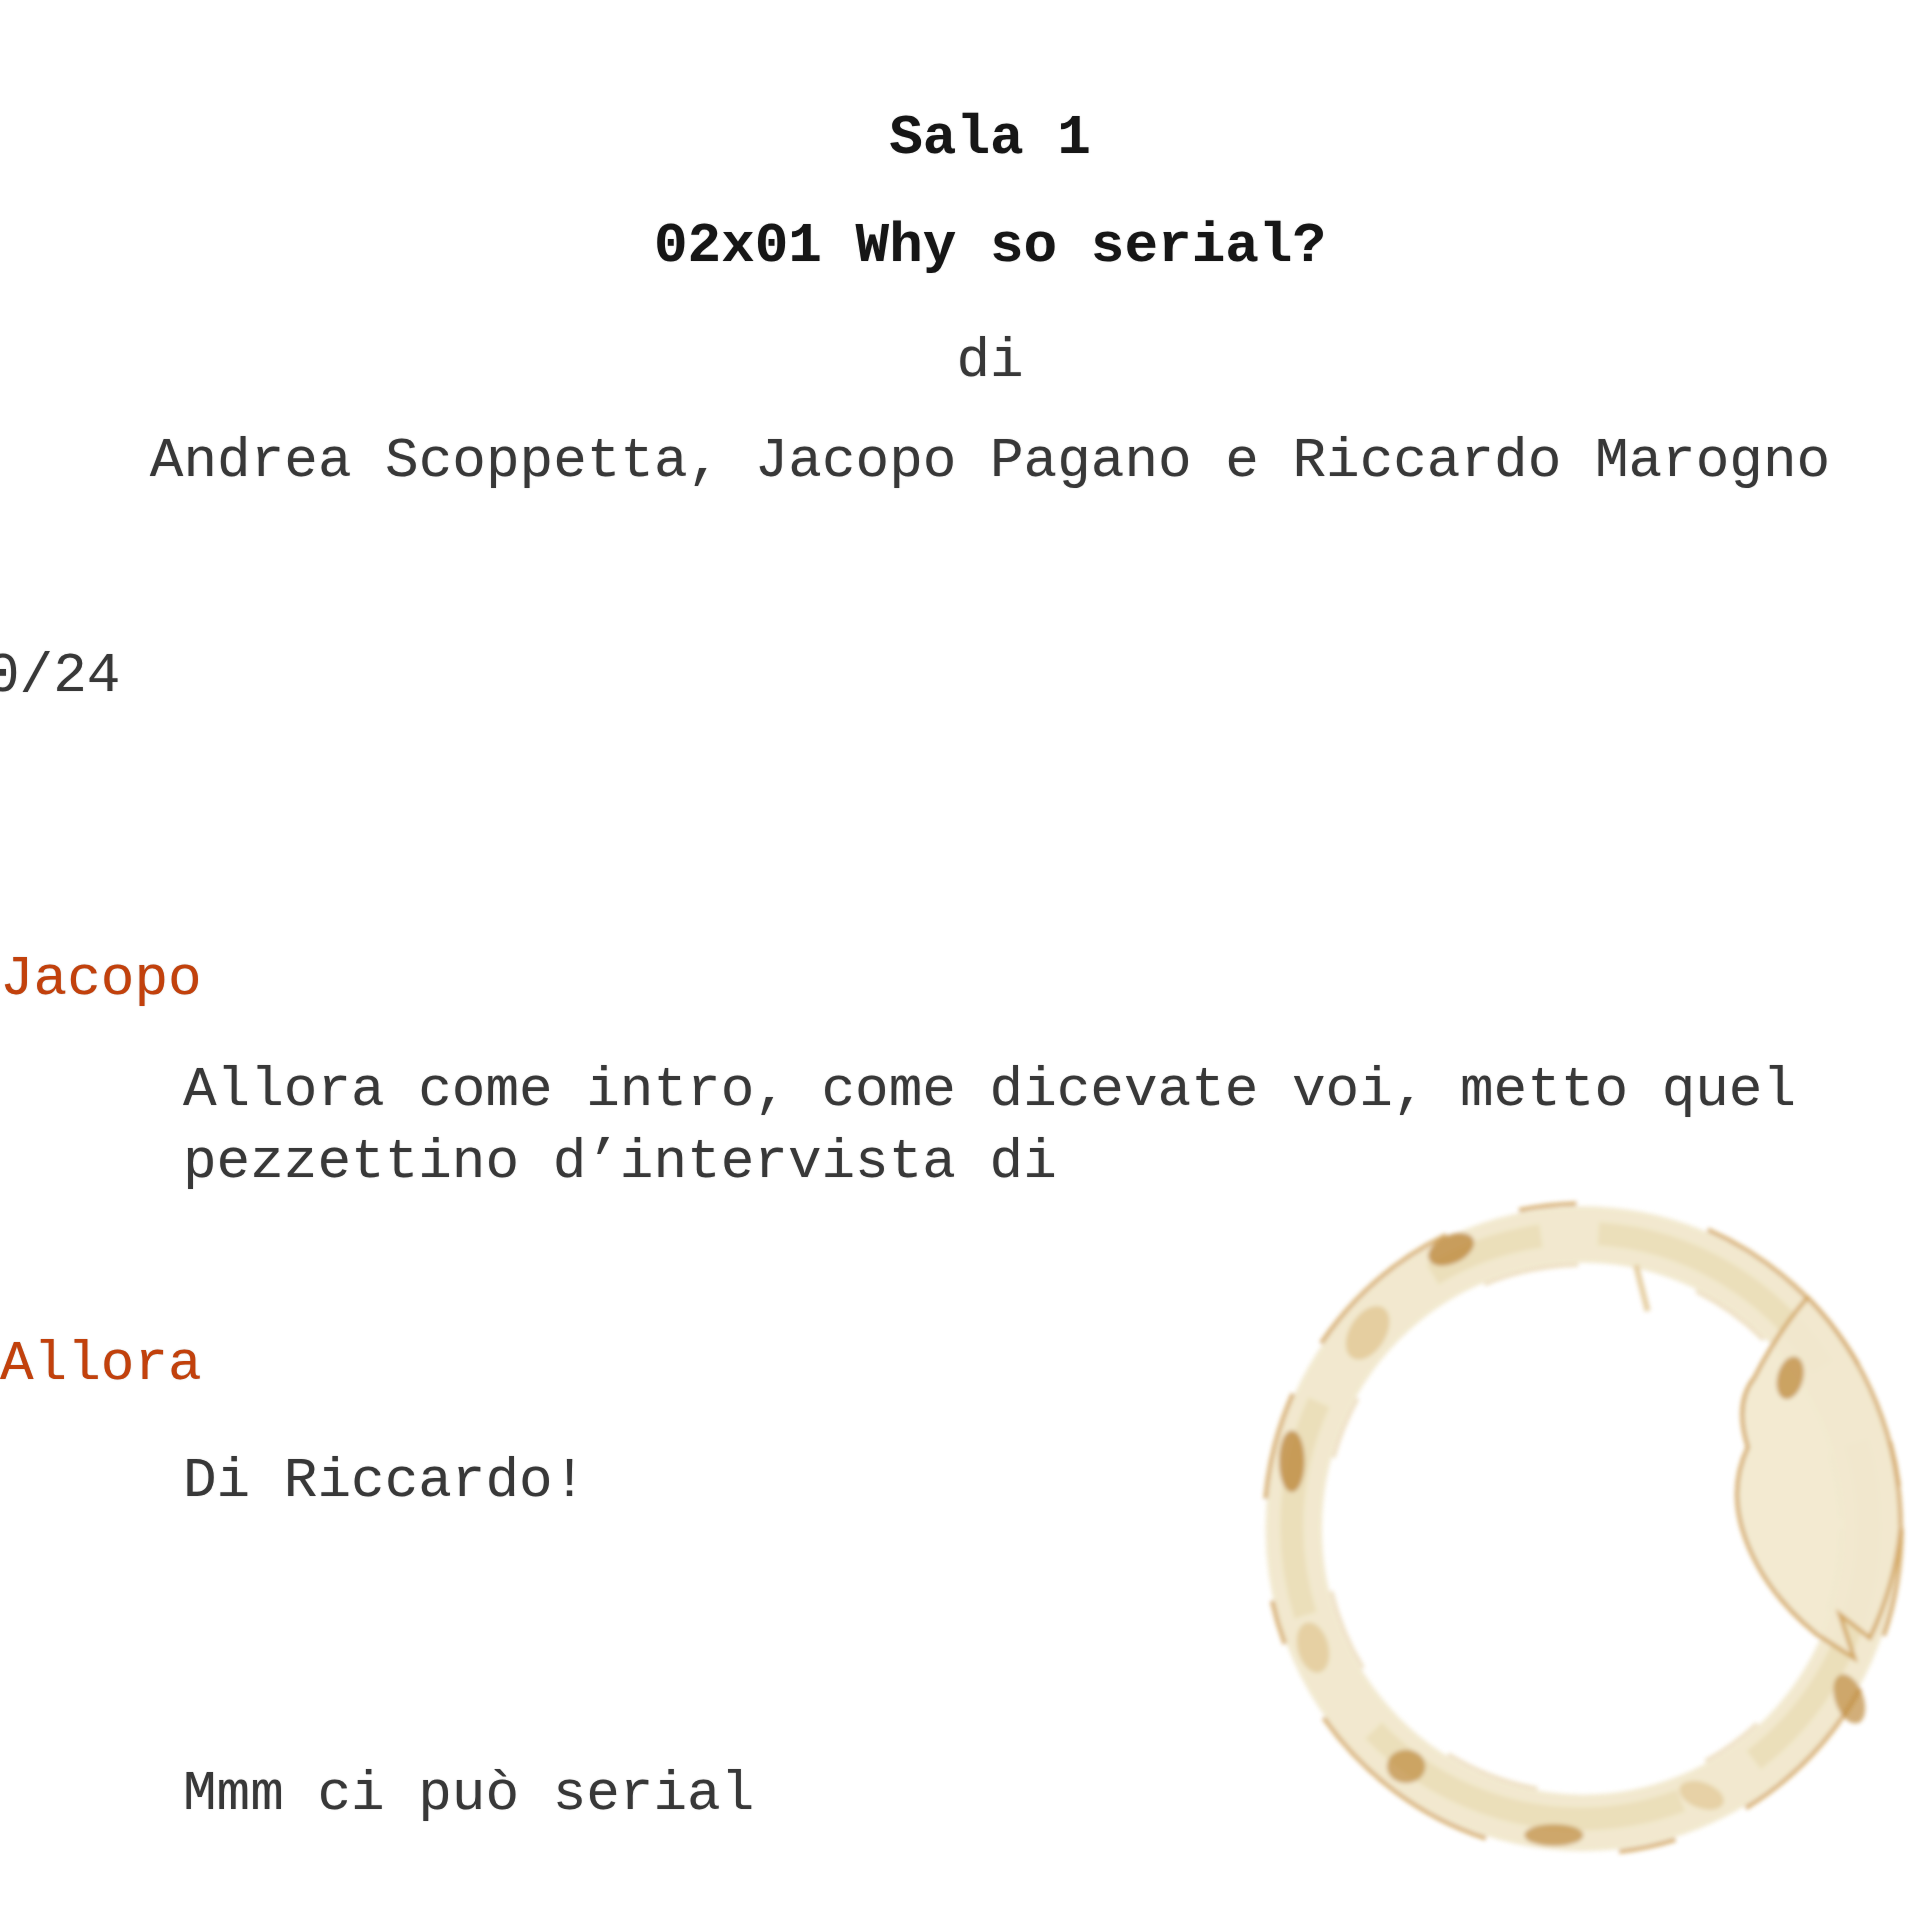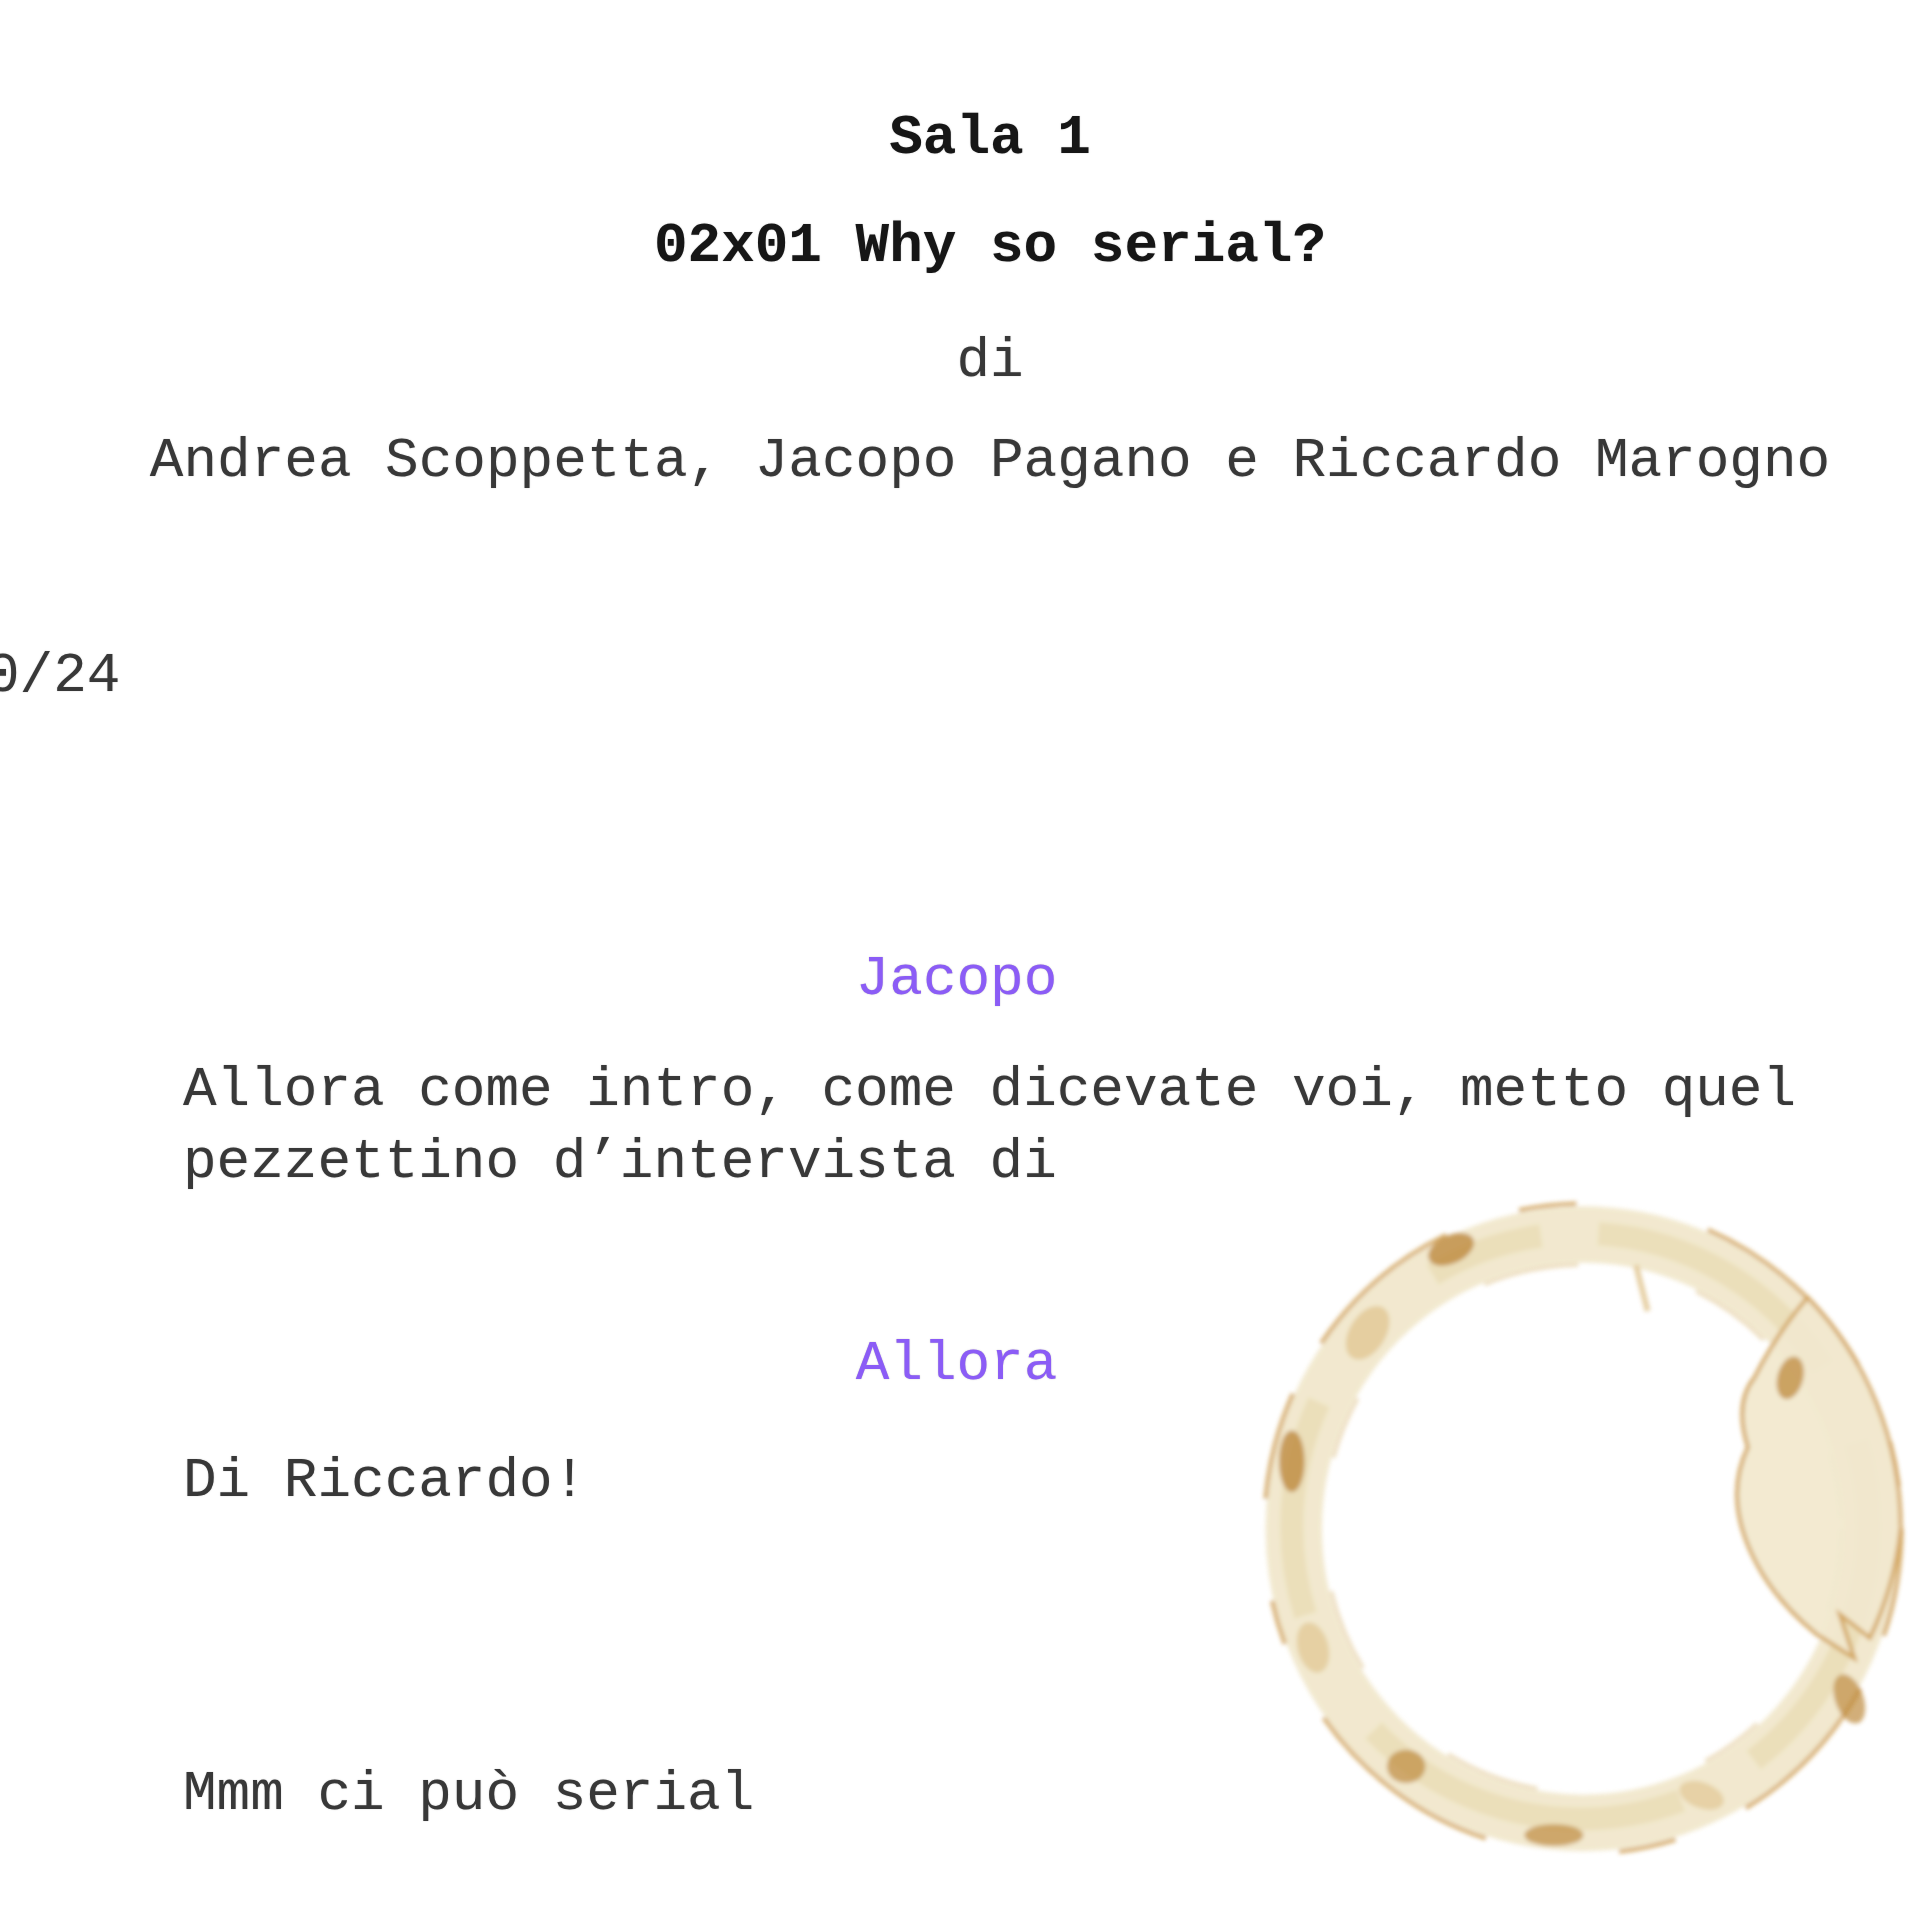--- a/index.html
+++ b/index.html
@@ -13,21 +13,21 @@
     padding-left:16px;
   }
   .line{
     position:absolute;
     font-size:56px;
     line-height:1;
     white-space:pre;
     letter-spacing:0;
   }
   .centered{left:0;width:1980px;text-align:center;}
-  .name-centered{left:0;width:1913px;text-align:center;color:#8b5cf6;}
+  .name-centered{left:0;width:1913px;text-align:left;color:#c2410c;}
   .bold{font-weight:700;color:#161616;}
   .body-ink{color:#383838;}
   .dialogue{left:183px;white-space:pre-line;line-height:72px;}
   .soft{text-shadow:0 0 1.3px rgba(60,60,60,0.35);}
   .stain{position:absolute;left:1252px;top:1185px;width:668px;height:681px;opacity:0.92;}
 </style>
 </head>
 <body>
 
 <div class="page">

